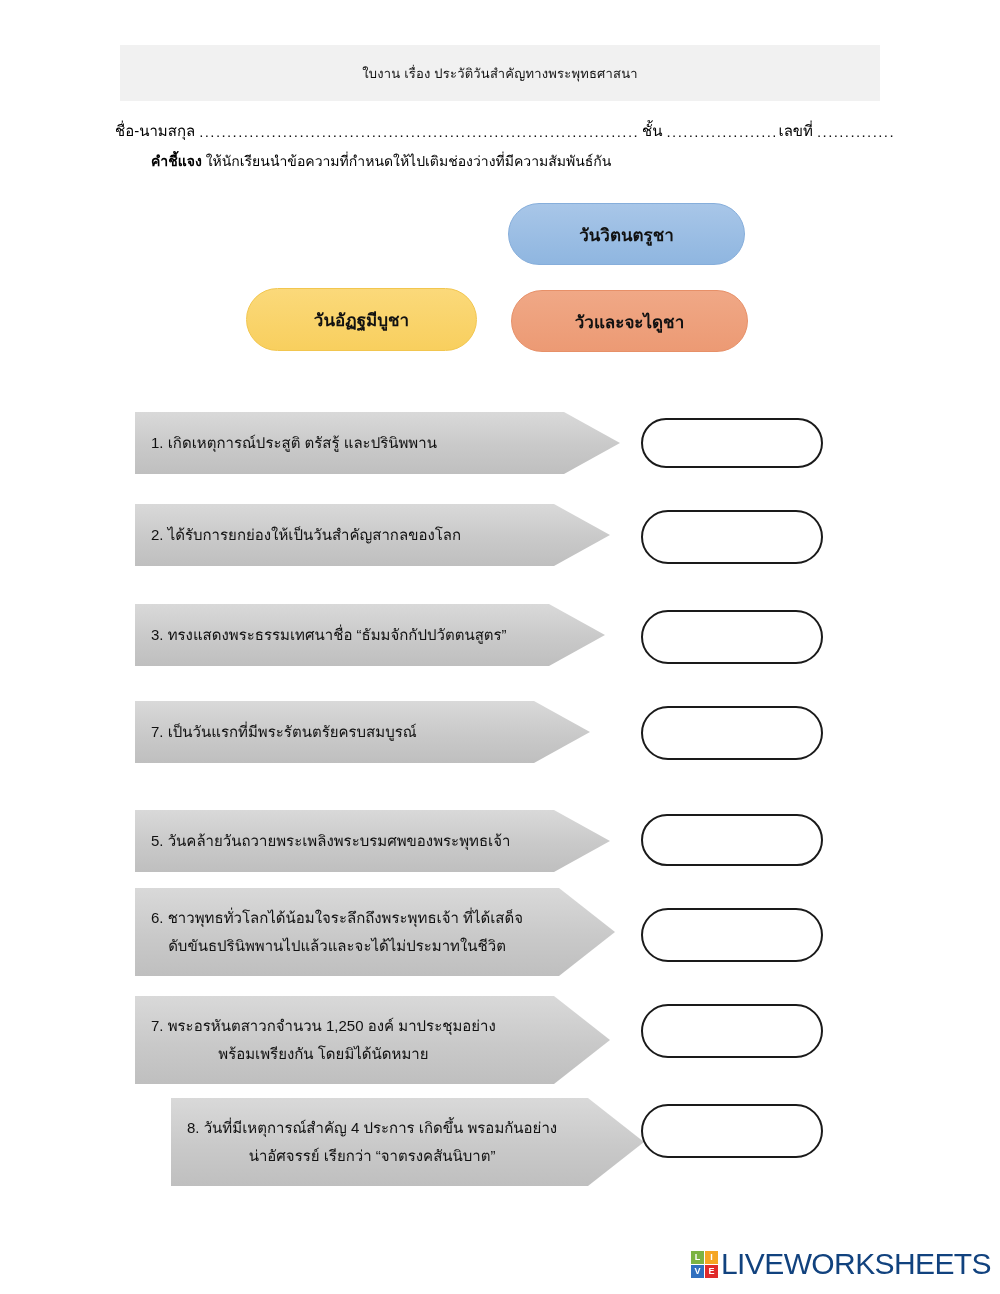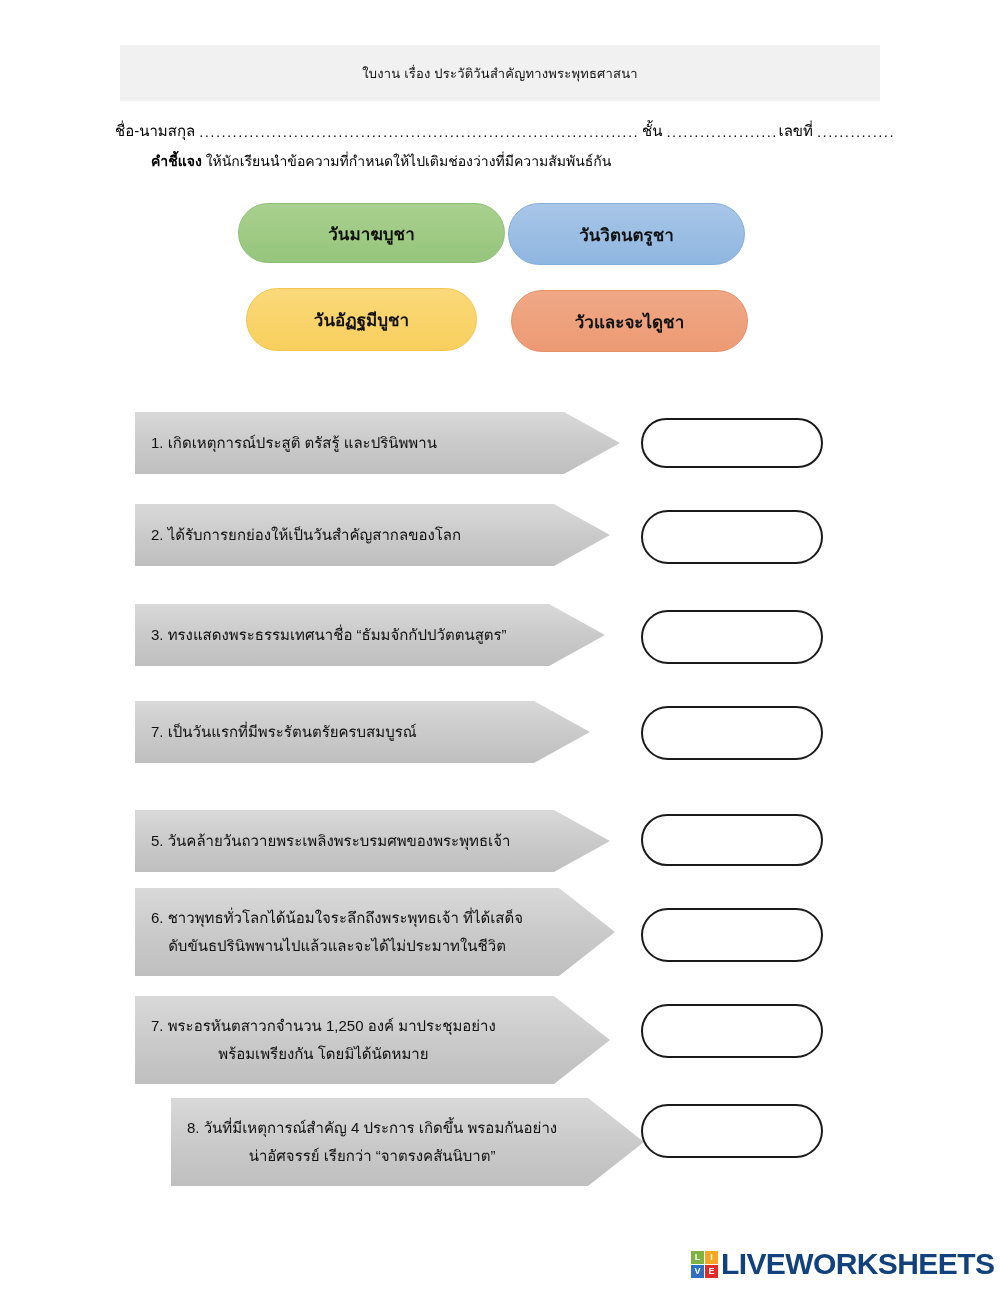--- a/index.html
+++ b/index.html
@@ -145,21 +145,21 @@
     font-weight: 700;
     color: #ffffff;
     line-height: 1;
   }
   .sq-l { background: #7cb342; }
   .sq-i { background: #f5a623; }
   .sq-v { background: #2f6fbf; }
   .sq-e { background: #e02b2b; }
   .logo-word {
     font-size: 30px;
-    font-weight: 700;
+    font-weight: 400;
     letter-spacing: -0.6px;
     color: #11427e;
     line-height: 1;
   }
 </style>
 </head>
 <body>
 
 <div class="page">
 
@@ -173,23 +173,20 @@
     <span class="nl-label">ชั้น</span>
     <span class="dots-b">....................</span>
     <span class="nl-label">เลขที่</span>
     <span class="dots-c">..............</span>
   </div>
 
   <div class="instruction">
     <b>คำชี้แจง</b><span> ให้นักเรียนนำข้อความที่กำหนดให้ไปเติมช่องว่างที่มีความสัมพันธ์กัน</span>
   </div>
 
-  <div class="pill" id="pill-0">
-    <span>วันมาฆบูชา</span>
-  </div>
   <div class="pill" id="pill-1">
     <span>วันวิตนตรูชา</span>
   </div>
   <div class="pill" id="pill-2">
     <span>วันอัฏฐมีบูชา</span>
   </div>
   <div class="pill" id="pill-3">
     <span>วัวและจะไดูชา</span>
   </div>
 

